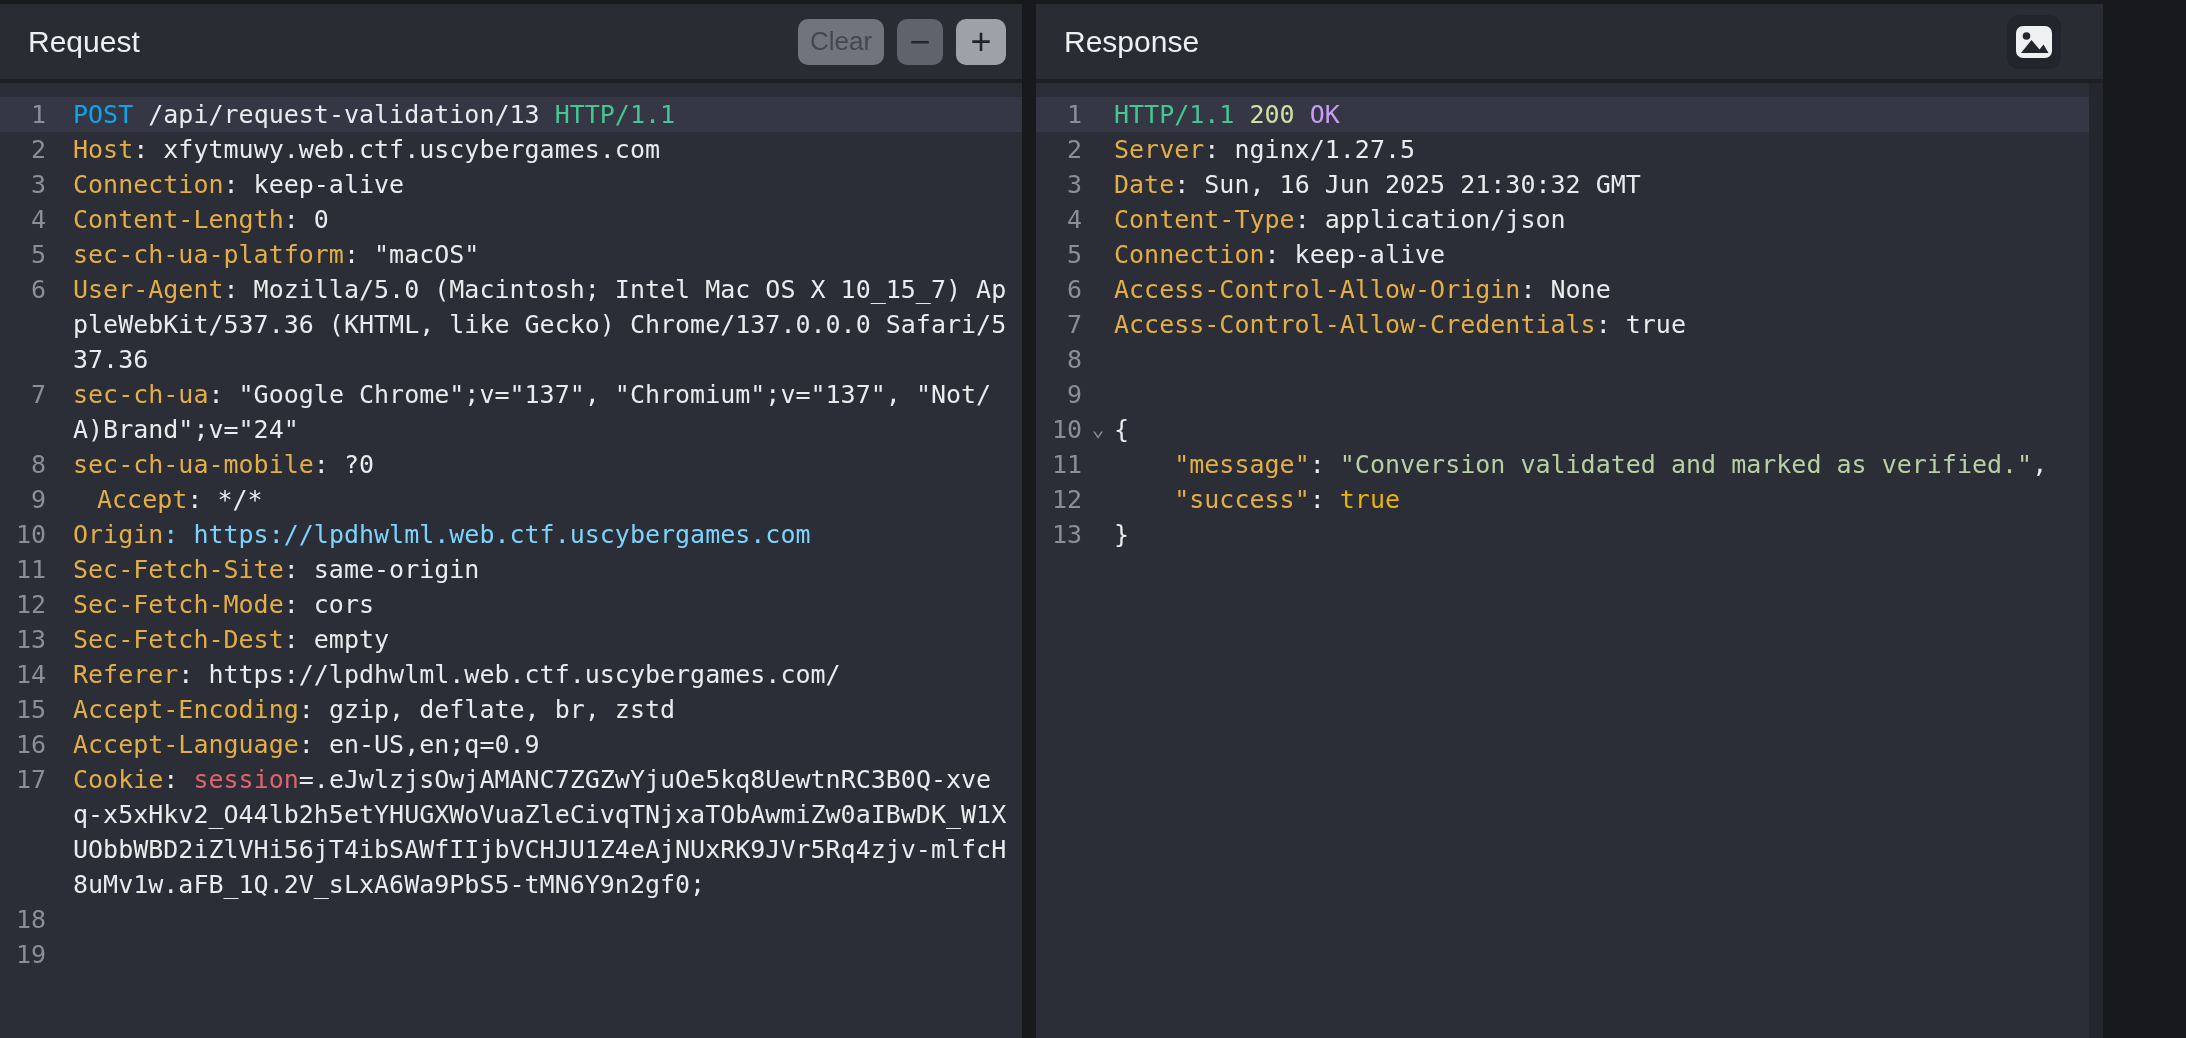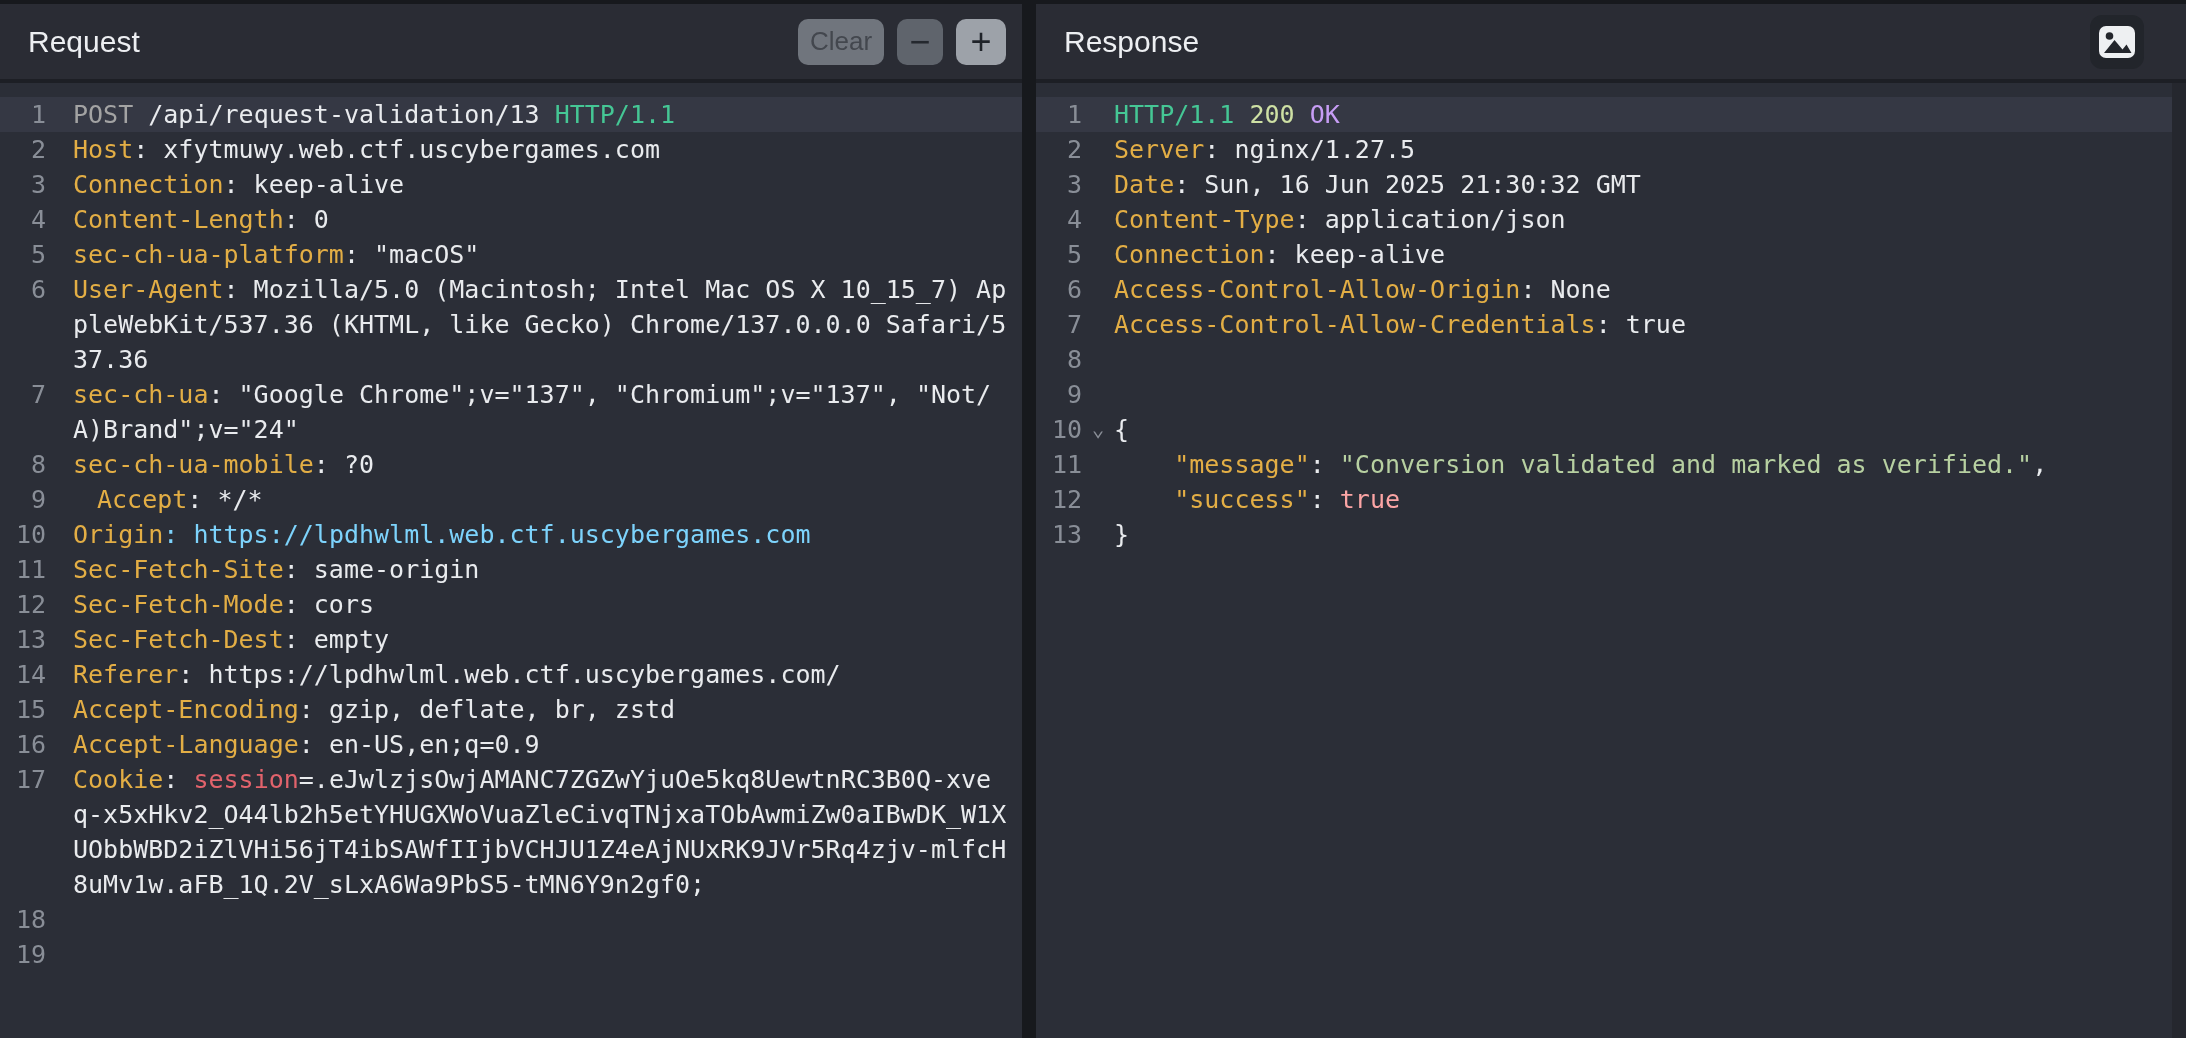--- a/index.html
+++ b/index.html
@@ -1,20 +1,20 @@
 <!DOCTYPE html>
 <html><head>
 <meta charset="utf-8">
 <style>
   html,body{margin:0;padding:0;background:#17191d;}
   body{width:2186px;height:1038px;overflow:hidden;}
   .app{display:flex;width:2186px;height:1038px;border-top:4px solid #17191d;box-sizing:border-box;}
   .panel{display:flex;flex-direction:column;background:#2b2e37;box-sizing:border-box;overflow:hidden;}
   .panel.request{width:1022px;}
-  .panel.response{width:1150px;position:relative;}
+  .panel.response{width:1067px;position:relative;}
   .divider{width:14px;background:#17191d;}
   .panel-header{height:79px;min-height:79px;background:#2a2c34;border-bottom:4px solid #1d1f25;
     display:flex;align-items:center;padding:0 16px 0 28px;box-sizing:border-box;}
   .panel-title{font-family:"Liberation Sans",sans-serif;font-size:30px;font-weight:500;color:#edeff2;}
   .header-buttons{margin-left:auto;display:flex;gap:13px;align-items:flex-start;}
   button{border:none;display:flex;align-items:center;justify-content:center;cursor:pointer;
     font-family:"Liberation Sans",sans-serif;}
   .btn-clear{width:86px;height:46px;border-radius:10px;background:#70757d;color:#43474e;font-size:26px;}
   .btn-minus{width:46px;height:46px;border-radius:10px;background:#5f646c;color:#24282e;font-size:36px;}
   .btn-plus{width:50px;height:46px;border-radius:10px;background:#9da2a9;color:#1f2329;font-size:36px;}
@@ -41,21 +41,21 @@
       <div class="header-buttons">
         <button class="btn-clear">Clear</button>
         <button class="btn-minus">−</button>
         <button class="btn-plus">+</button>
       </div>
     </header>
     <div class="editor" id="request-editor">
         <div class="line active">
           <span class="lineno">1</span>
           <span class="fold"></span>
-          <span class="code"><span style="color: #a3a3a3;">POST</span><span style="color: rgb(233, 235, 238);"> /api/request-validation/13 </span><span style="color: rgb(69, 199, 149);">HTTP/1.1</span></span>
+          <span class="code"><span style="color: #0ea5e9;">POST</span><span style="color: rgb(233, 235, 238);"> /api/request-validation/13 </span><span style="color: rgb(69, 199, 149);">HTTP/1.1</span></span>
         </div>
         <div class="line">
           <span class="lineno">2</span>
           <span class="fold"></span>
           <span class="code"><span style="color: rgb(227, 174, 69);">Host</span><span style="color: rgb(233, 235, 238);">: xfytmuwy.web.ctf.uscybergames.com</span></span>
         </div>
         <div class="line">
           <span class="lineno">3</span>
           <span class="fold"></span>
           <span class="code"><span style="color: rgb(227, 174, 69);">Connection</span><span style="color: rgb(233, 235, 238);">: keep-alive</span></span>
@@ -209,21 +209,21 @@
           <span class="code"><span style="color: rgb(233, 235, 238);">{</span></span>
         </div>
         <div class="line">
           <span class="lineno">11</span>
           <span class="fold"></span>
           <span class="code"><span style="color: rgb(233, 235, 238);">    </span><span style="color: rgb(227, 174, 69);">"message"</span><span style="color: rgb(233, 235, 238);">: </span><span style="color: rgb(183, 208, 161);">"Conversion validated and marked as verified."</span><span style="color: rgb(233, 235, 238);">,</span></span>
         </div>
         <div class="line">
           <span class="lineno">12</span>
           <span class="fold"></span>
-          <span class="code"><span style="color: rgb(233, 235, 238);">    </span><span style="color: rgb(227, 174, 69);">"success"</span><span style="color: rgb(233, 235, 238);">: </span><span style="color: #fca5a5;">true</span></span>
+          <span class="code"><span style="color: rgb(233, 235, 238);">    </span><span style="color: rgb(227, 174, 69);">"success"</span><span style="color: rgb(233, 235, 238);">: </span><span style="color: #eab308;">true</span></span>
         </div>
         <div class="line">
           <span class="lineno">13</span>
           <span class="fold"></span>
           <span class="code"><span style="color: rgb(233, 235, 238);">}</span></span>
         </div>
       </div>
     <div class="response-edge"></div>
   </section>
 

